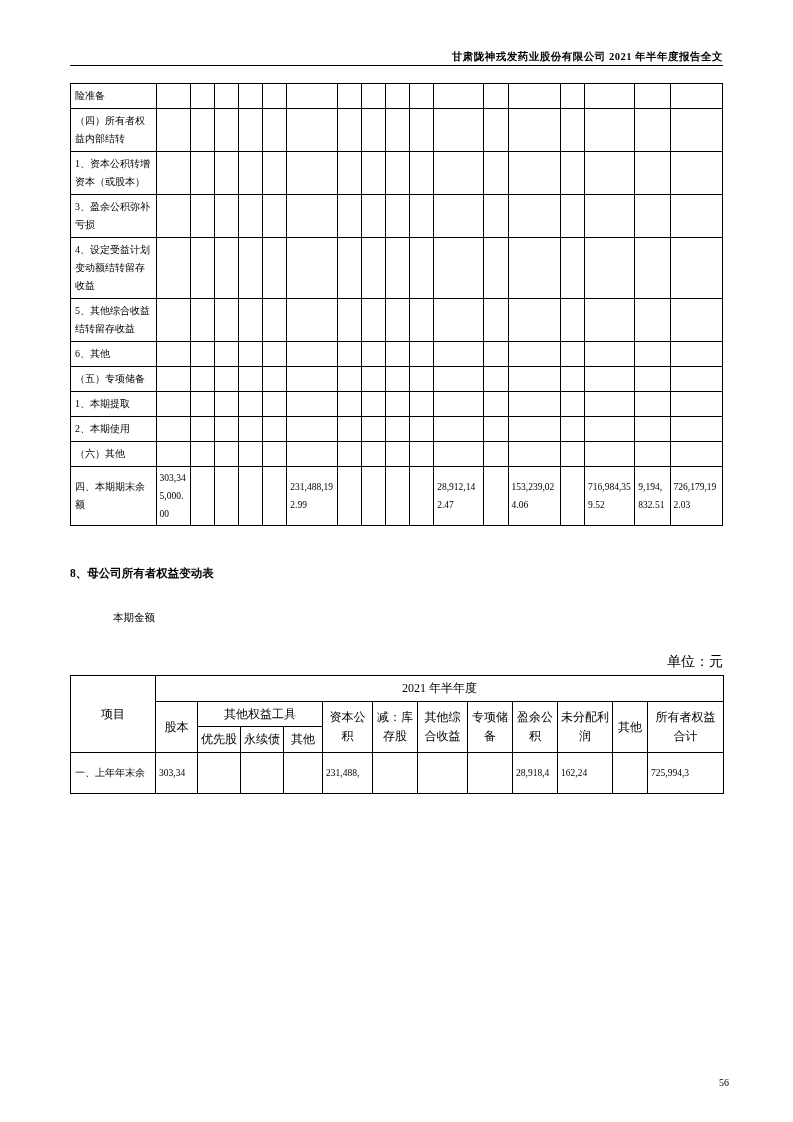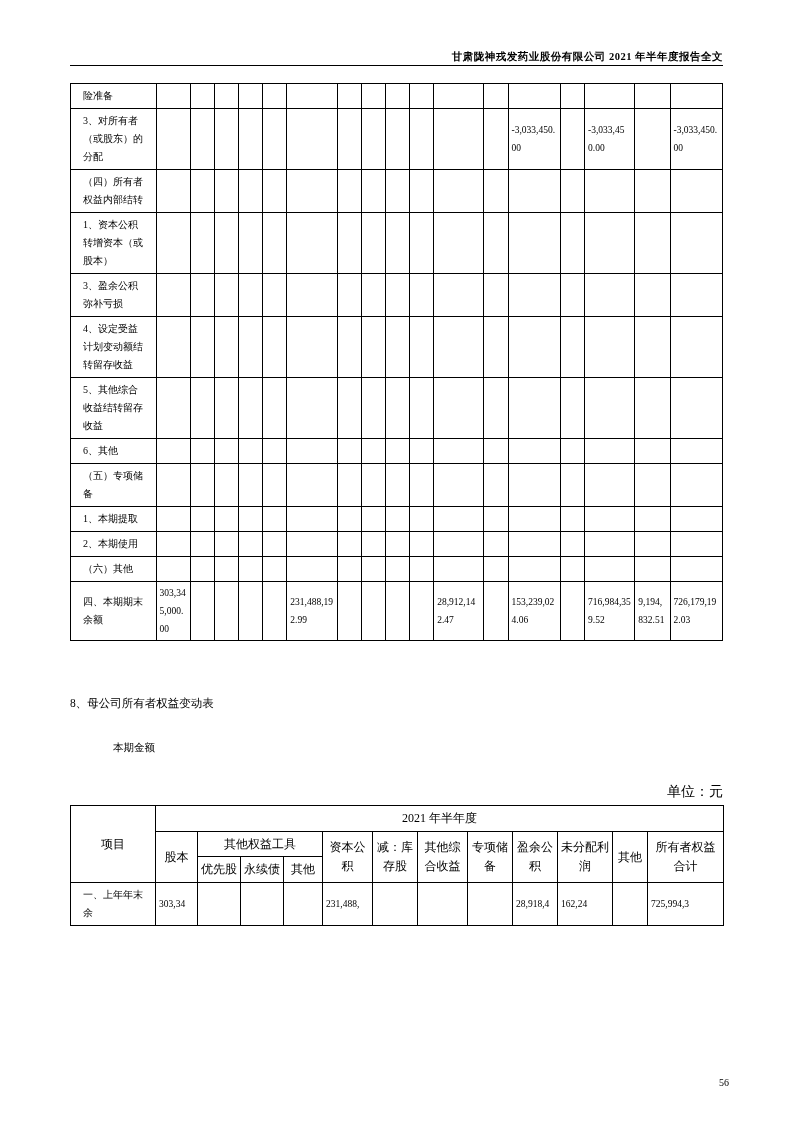--- a/index.html
+++ b/index.html
@@ -32,39 +32,39 @@
   }
   td {
     border: 1px solid #000;
     vertical-align: middle;
     word-break: break-all;
     overflow: hidden;
   }
   .lbl {
     font-size: 10px;
     line-height: 1.8;
-    padding: 3px 12px;
+    padding: 3px 4px;
     text-align: left;
   }
   .num {
     font-size: 9.5px;
     line-height: 1.9;
     padding: 2px 3px;
     text-align: left;
   }
   .hdr {
     font-size: 12px;
     line-height: 1.55;
     padding: 3px 2px;
     text-align: center;
   }
   .section-title {
-    margin-top: 55px;
+    margin-top: 40px;
     font-size: 11.5px;
-    font-weight: normal;
+    font-weight: bold;
   }
   .period-label {
     margin-top: 30px;
     font-size: 10.5px;
     margin-left: 43px;
   }
   .unit-label {
     margin-top: 28px;
     margin-bottom: 4px;
     width: 653px;
@@ -120,40 +120,20 @@
           <td class="num"></td>
           <td class="num"></td>
           <td class="num"></td>
           <td class="num"></td>
           <td class="num"></td>
           <td class="num"></td>
           <td class="num"></td>
           <td class="num"></td>
           <td class="num"></td>
           <td class="num"></td>
-        </tr>
-        <tr>
-          <td class="lbl">3、对所有者（或股东）的分配</td>
-          <td class="num"></td>
-          <td class="num"></td>
-          <td class="num"></td>
-          <td class="num"></td>
-          <td class="num"></td>
-          <td class="num"></td>
-          <td class="num"></td>
-          <td class="num"></td>
-          <td class="num"></td>
-          <td class="num"></td>
-          <td class="num"></td>
-          <td class="num"></td>
-          <td class="num">-3,033,450.00</td>
-          <td class="num"></td>
-          <td class="num">-3,033,450.00</td>
-          <td class="num"></td>
-          <td class="num">-3,033,450.00</td>
         </tr>
         <tr>
           <td class="lbl">（四）所有者权益内部结转</td>
           <td class="num"></td>
           <td class="num"></td>
           <td class="num"></td>
           <td class="num"></td>
           <td class="num"></td>
           <td class="num"></td>
           <td class="num"></td>

